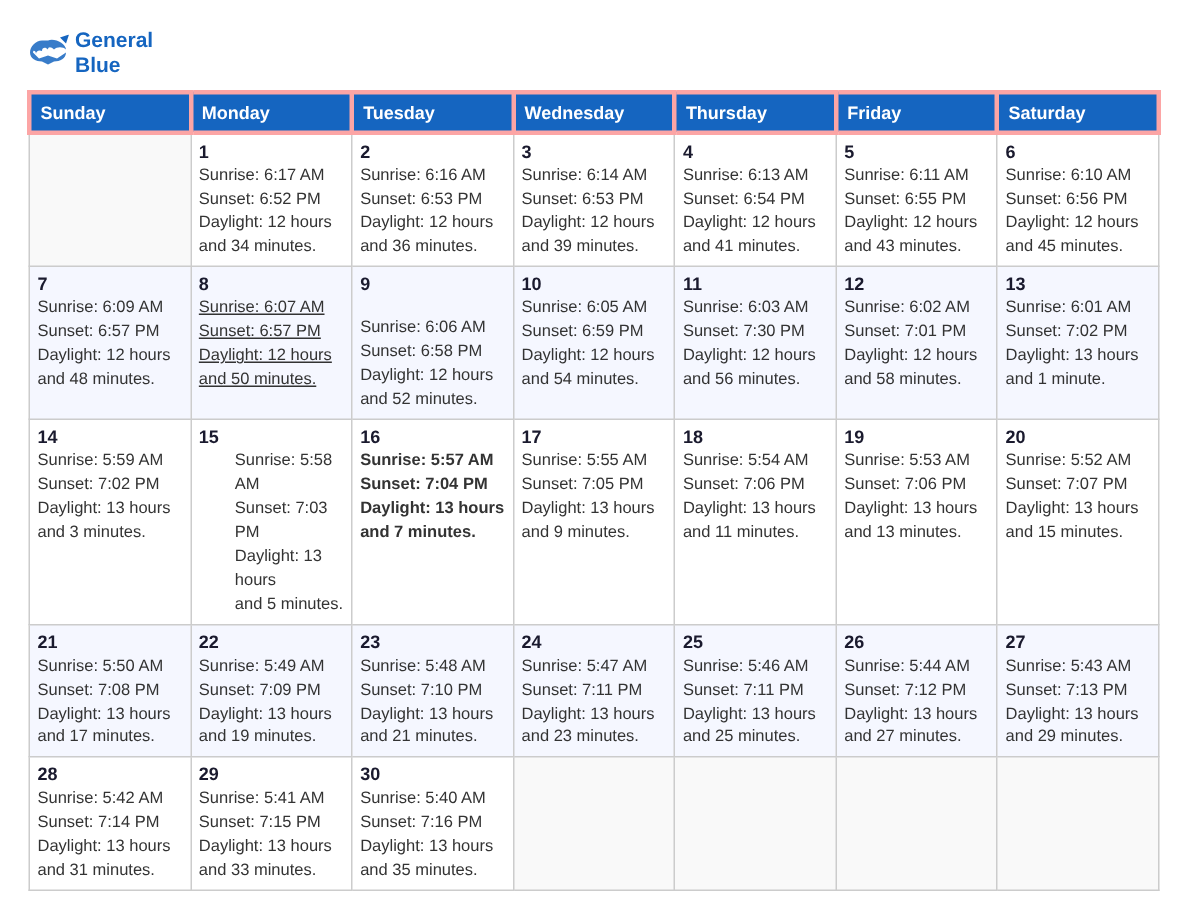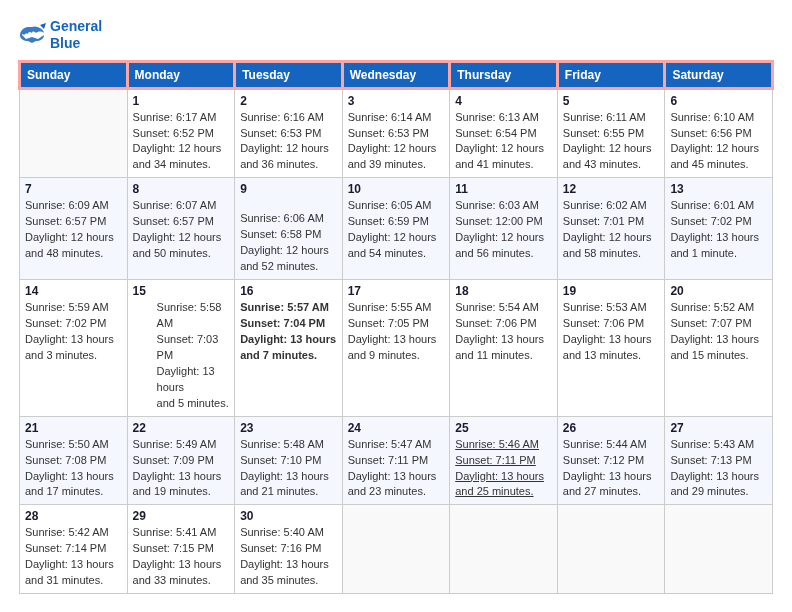--- a/index.html
+++ b/index.html
@@ -176,21 +176,21 @@
         <tr>
           <td>
             <div class="day-number">7</div>
             <div class="day-info" style="white-space: pre-line;">Sunrise: 6:09 AM
 Sunset: 6:57 PM
 Daylight: 12 hours
 and 48 minutes.</div>
           </td>
           <td>
             <div class="day-number">8</div>
-            <div class="day-info" style="white-space: pre-line;">Sunrise: 6:07 AM
+            <div class="day-info" style="white-space: pre-line; text-decoration: underline;">Sunrise: 6:07 AM
 Sunset: 6:57 PM
 Daylight: 12 hours
 and 50 minutes.</div>
           </td>
           <td>
             <div class="day-number">9</div>
             <div class="day-info" style="white-space: pre-line; margin-top: 15px;">Sunrise: 6:06 AM
 Sunset: 6:58 PM
 Daylight: 12 hours
 and 52 minutes.</div>
@@ -198,21 +198,21 @@
           <td>
             <div class="day-number">10</div>
             <div class="day-info" style="white-space: pre-line;">Sunrise: 6:05 AM
 Sunset: 6:59 PM
 Daylight: 12 hours
 and 54 minutes.</div>
           </td>
           <td>
             <div class="day-number">11</div>
             <div class="day-info" style="white-space: pre-line;">Sunrise: 6:03 AM
-Sunset: 12:00 PM
+Sunset: 7:30 PM
 Daylight: 12 hours
 and 56 minutes.</div>
           </td>
           <td>
             <div class="day-number">12</div>
             <div class="day-info" style="white-space: pre-line;">Sunrise: 6:02 AM
 Sunset: 7:01 PM
 Daylight: 12 hours
 and 58 minutes.</div>
           </td>
@@ -299,21 +299,21 @@
           </td>
           <td>
             <div class="day-number">24</div>
             <div class="day-info" style="white-space: pre-line;">Sunrise: 5:47 AM
 Sunset: 7:11 PM
 Daylight: 13 hours
 and 23 minutes.</div>
           </td>
           <td>
             <div class="day-number">25</div>
-            <div class="day-info" style="white-space: pre-line; text-decoration: underline;">Sunrise: 5:46 AM
+            <div class="day-info" style="white-space: pre-line;">Sunrise: 5:46 AM
 Sunset: 7:11 PM
 Daylight: 13 hours
 and 25 minutes.</div>
           </td>
           <td>
             <div class="day-number">26</div>
             <div class="day-info" style="white-space: pre-line;">Sunrise: 5:44 AM
 Sunset: 7:12 PM
 Daylight: 13 hours
 and 27 minutes.</div>

